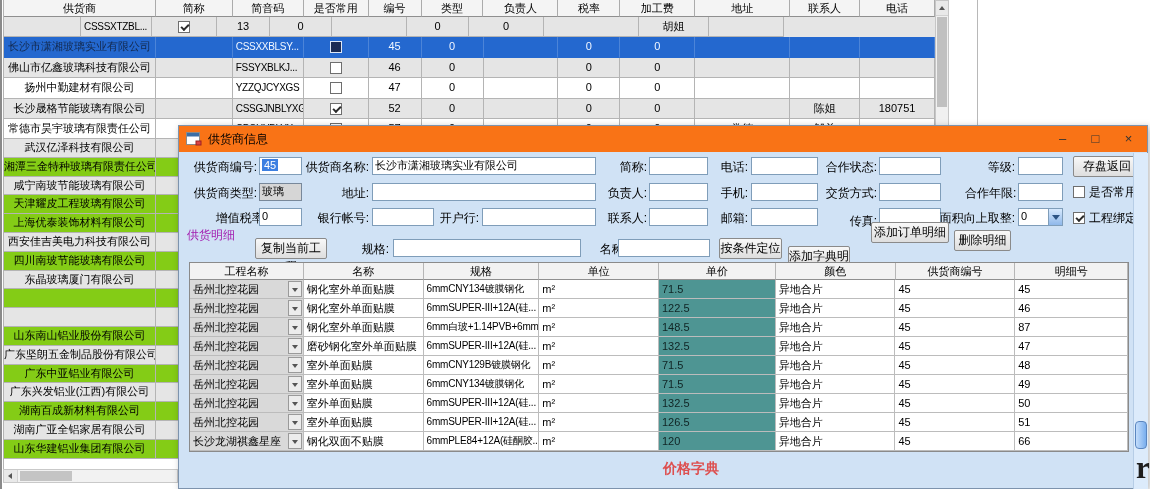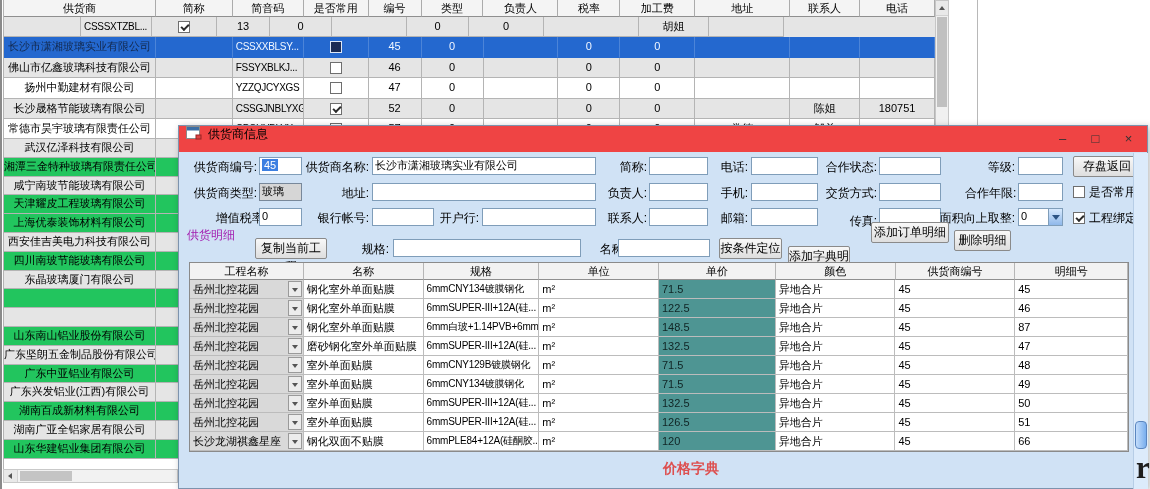--- a/index.html
+++ b/index.html
@@ -32,33 +32,33 @@
   .trow.selected .cb { background:#1b2b55; border-color:#dde7f6; }
 
   
   .vsb { position:absolute; left:935px; top:0; width:14px; height:139px; background:#f0f0f0; border:1px solid #c6c6c6; }
   .vsb .up { height:15px; background:#e9e9e9; border-bottom:1px solid #d2d2d2; position:relative; }
   .vsb .up::after { content:""; position:absolute; left:3px; top:5px; border:3px solid transparent; border-bottom:4px solid #555; border-top:none; }
   .vsb .thumb { position:absolute; left:1px; top:16px; width:10px; height:90px; background:#c0c0c0; }
 
   
   .strip { position:absolute; left:3px; top:139px; width:175px; height:330px; overflow:hidden; border-left:1px solid #b4b4b4; }
-  .srow { height:18.8px; display:flex; background:#22c55e; border-bottom:1px solid #b4b4b4; }
+  .srow { height:18.8px; display:flex; background:#84cc16; border-bottom:1px solid #b4b4b4; }
   .srow.shade { background:#e5e5e5; }
   .srow .sname { width:152px; border-right:1px solid #b4b4b4; font-size:11px; line-height:17px; text-align:center;
                  overflow:hidden; white-space:nowrap; }
   .hsb { position:absolute; left:3px; top:469px; width:175px; height:14px; background:#f2f2f2; border:1px solid #c9c9c9; display:flex; }
   .hsb .larr { width:14px; height:100%; background:#e9e9e9; border-right:1px solid #d2d2d2; position:relative; }
   .hsb .larr::after { content:""; position:absolute; left:4px; top:3px; border:3px solid transparent; border-right:4px solid #555; border-left:none; }
   .hsb .thumb { width:52px; margin:1px 0 1px 2px; background:#c4c4c4; }
 
   
   .dialog { position:absolute; left:178px; top:125px; width:970px; height:364px; background:#d0e2f5;
             border:1px solid #7d93ad; box-shadow:2px 2px 7px rgba(0,0,0,.28); z-index:10; }
-  .titlebar { position:absolute; left:0; top:0; width:100%; height:26px; background:#ef4444; display:flex; }
+  .titlebar { position:absolute; left:0; top:0; width:100%; height:26px; background:#f97316; display:flex; align-items:center; }
   .title-text { font-size:12px; margin-left:6px; color:#000; }
   .title-icon { margin-left:7px; width:16px; height:14px; display:inline-block; }
   .win-btns { position:absolute; right:2px; top:0; height:26px; display:flex; }
   .wbtn { width:33px; height:26px; text-align:center; line-height:25px; font-size:13px; color:#333; }
 
   .lbl { position:absolute; font-size:12px; height:18px; line-height:18px; text-align:right; white-space:nowrap; color:#000; }
   .inp { position:absolute; height:18px; background:#fff; border:1px solid #7f9db9; font-size:11px; line-height:15px;
          padding:0 2px; white-space:nowrap; overflow:hidden; }
   .inp.gray { background:#d6d6d6; border-color:#78889a; }
   .sel-text { background:#3c7fe1; color:#fff; padding:0 2px; }

